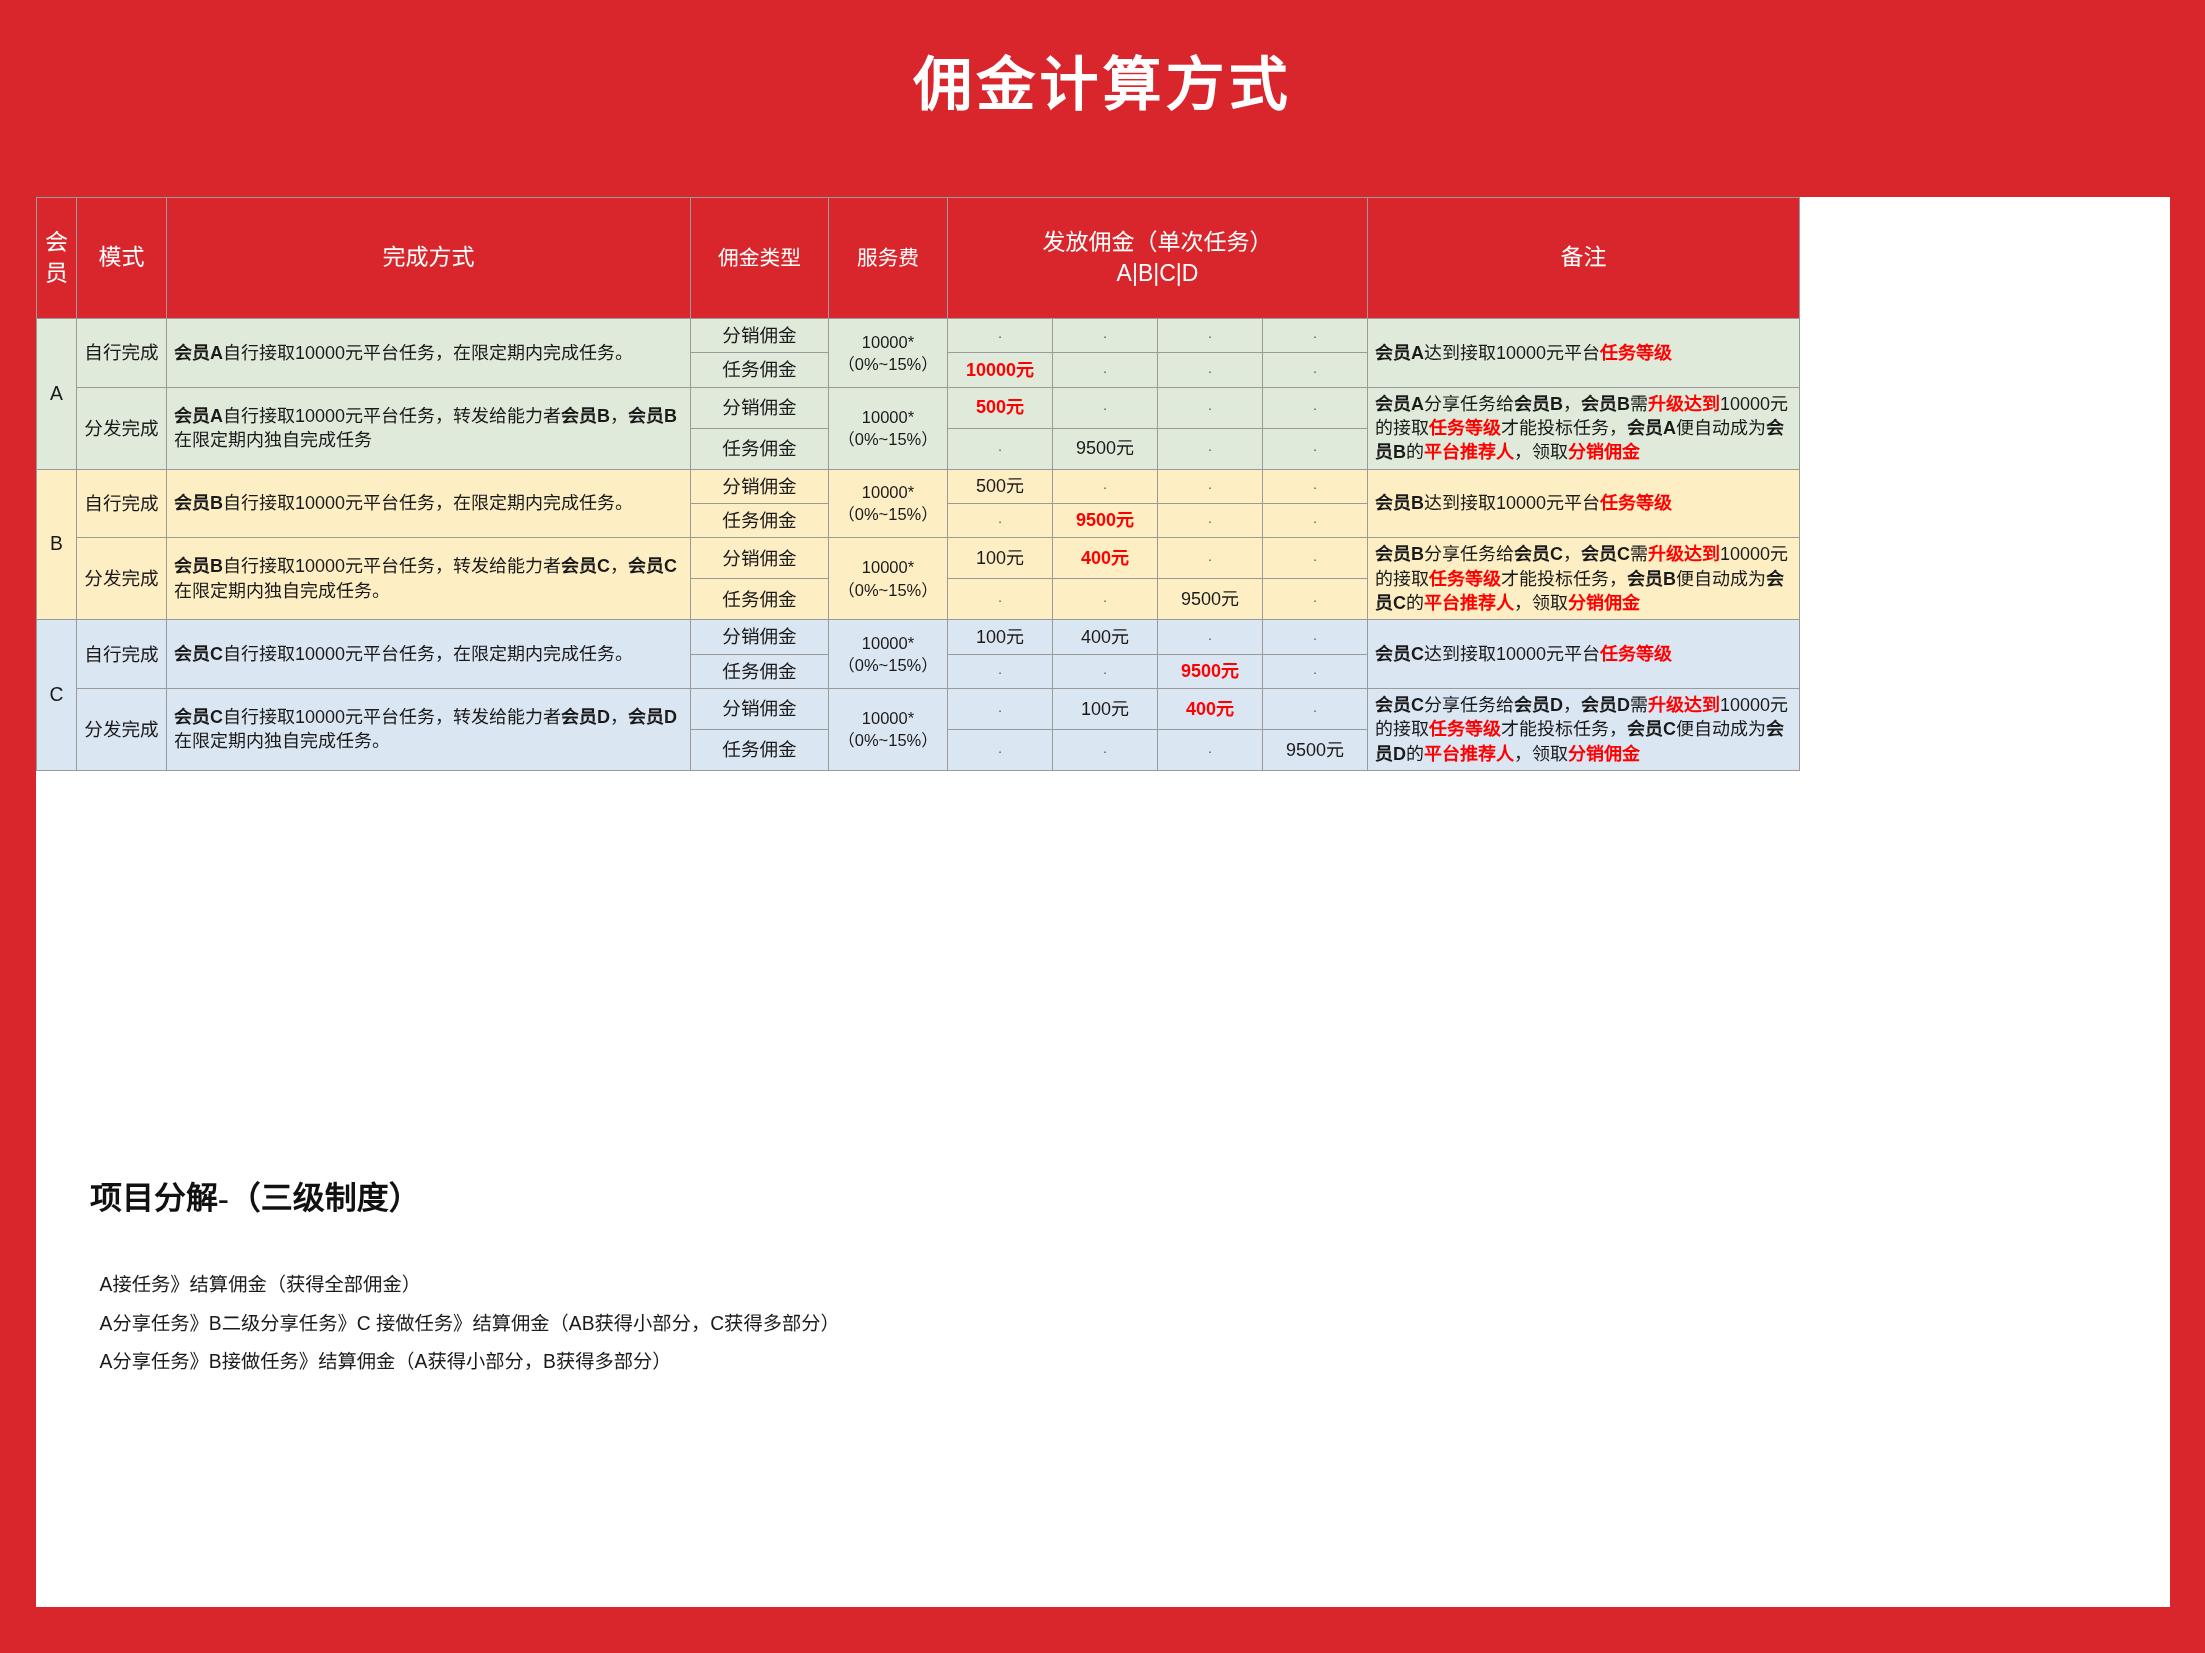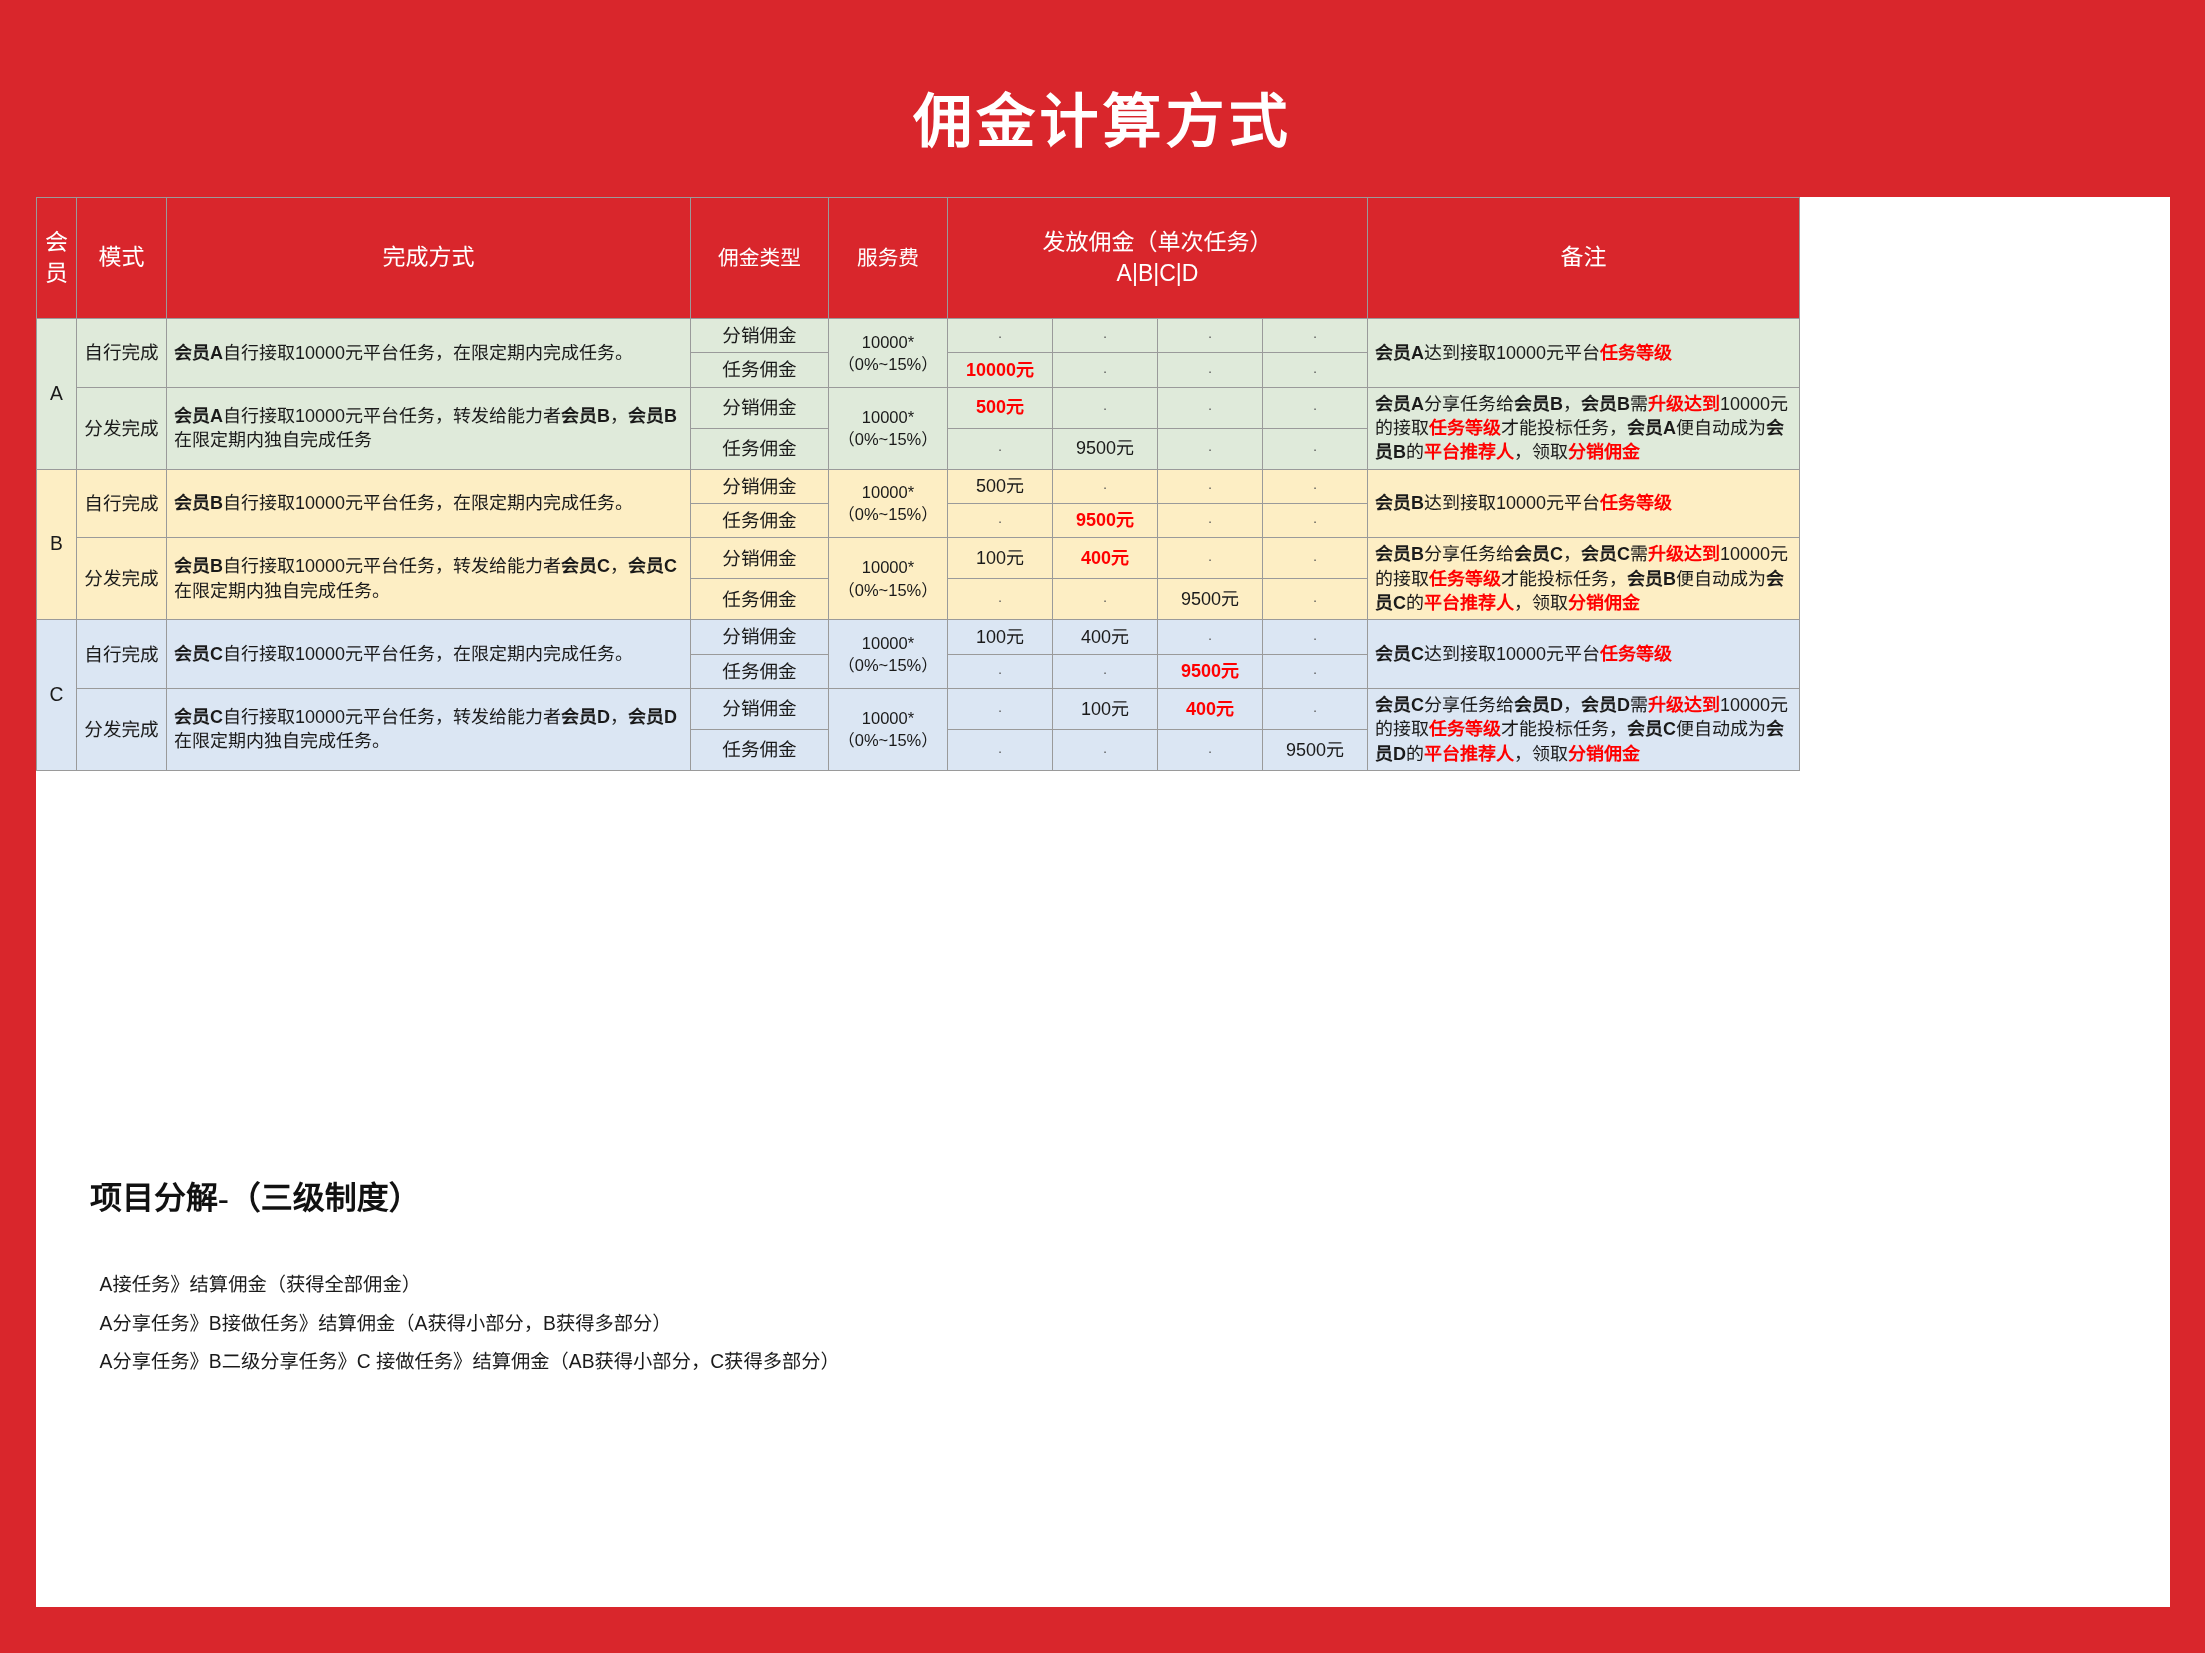--- a/index.html
+++ b/index.html
@@ -7,21 +7,21 @@
   body {
     width: 2205px; height: 1654px;
     background: #d9262c;
     font-family: "Liberation Sans", "DejaVu Sans", sans-serif;
     overflow: hidden;
   }
 
   
   .title-bar {
     height: 159px;
-    display: flex; align-items: flex-end; justify-content: center;
+    display: flex; align-items: center; justify-content: center;
   }
   .title-bar h1 {
     margin: 0;
     color: #ffffff;
     font-size: 59px;
     font-weight: bold;
     letter-spacing: 4.1px;
     font-family: "Liberation Serif", "DejaVu Serif", serif;
   }
 
@@ -246,17 +246,17 @@
           <td class="c-amt tint-c">9500元</td>
         </tr>
       </tbody>
   </table>
 </div>
 
 <div class="lower">
   <h2>项目分解-（三级制度）</h2>
   <div class="lines" id="lower-lines">
       <div>A接任务》结算佣金（获得全部佣金）</div>
+      <div>A分享任务》B二级分享任务》C 接做任务》结算佣金（AB获得小部分，C获得多部分）</div>
       <div>A分享任务》B接做任务》结算佣金（A获得小部分，B获得多部分）</div>
-      <div>A分享任务》B二级分享任务》C 接做任务》结算佣金（AB获得小部分，C获得多部分）</div>
     </div>
 </div>
 
 
 </body></html>

